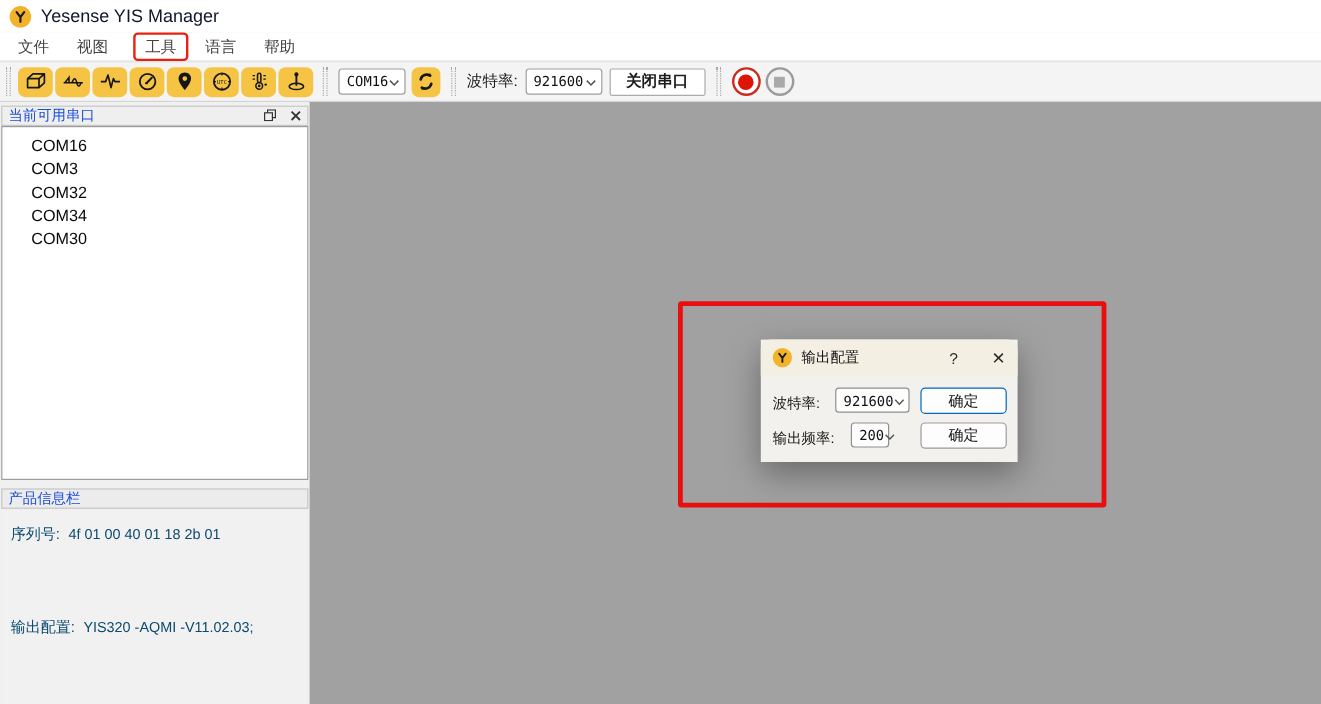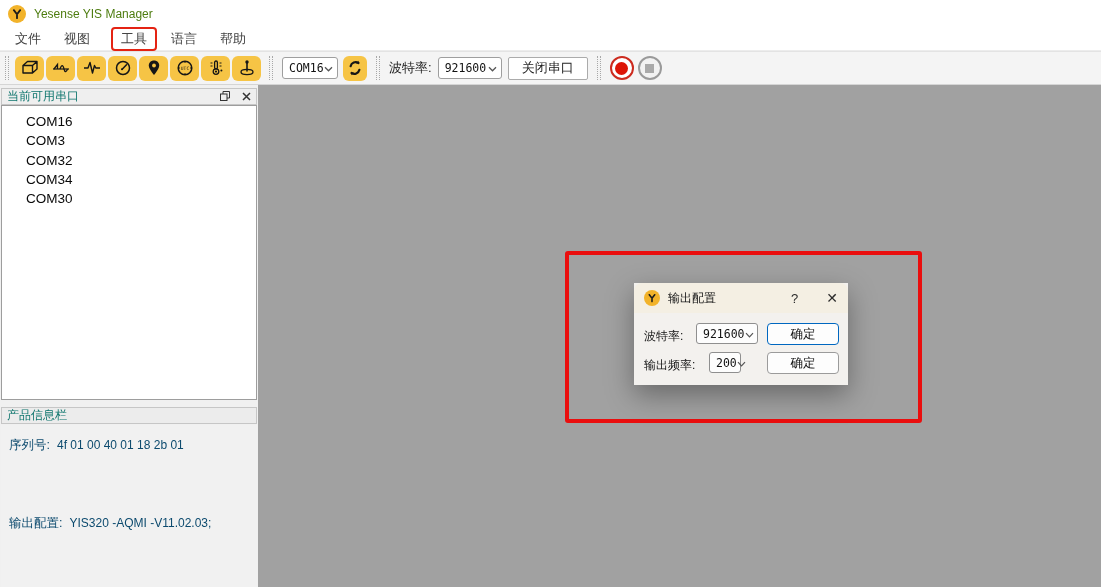--- a/index.html
+++ b/index.html
@@ -4,21 +4,21 @@
 <style>
   * { margin:0; padding:0; box-sizing:border-box; }
   body { font-family:"Liberation Sans", sans-serif; }
   .window { position:relative; width:1101px; height:587px; background:#f0f0f0; overflow:hidden; }
 
   
   .titlebar { position:absolute; left:0; top:0; width:1101px; height:27px; background:#ffffff;
               display:flex; align-items:center; padding-left:8px; }
   .app-logo { width:18px; height:18px; border-radius:50%; background:#f2b32a;
               display:flex; align-items:center; justify-content:center; margin-right:8px; flex:0 0 auto; }
-  .win-title { font-size:12px; color:#4d7c0f; }
+  .win-title { font-size:15px; color:#0f172a; }
 
   
   .menubar { position:absolute; left:0; top:27px; width:1101px; height:24px; background:#ffffff;
              border-bottom:1px solid #ececec; display:flex; align-items:center; padding-left:9px;
              font-size:13px; color:#434343; }
   .menu-item { padding:2px 6px; margin-right:11px; cursor:default;font-family:Liberation Mono, monospace; }
   .menu-item.hl { border:2px solid #e42313; border-radius:4px; padding:1px 8px; margin:0 8px 0 4px; }
 
   
   .toolbar { position:absolute; left:0; top:51px; width:1101px; height:34px; background:#f4f4f4;
@@ -26,32 +26,32 @@
              display:flex; align-items:center; }
   .grip { width:4px; height:24px; border-left:1px dotted #a8a8a8; border-right:1px dotted #a8a8a8; margin:0 5px; }
   .tb-btn { width:29px; height:25px; border-radius:6px; background:#f6c445; display:flex;
             align-items:center; justify-content:center; margin:0 1px; cursor:pointer; }
   .tb-btn svg { display:block; }
   .tb-combo { height:22px; background:#ffffff; border:1px solid #9e9e9e; border-radius:3px;
               display:flex; align-items:center; justify-content:space-between; padding:0 4px 0 6px;
               font-family:"DejaVu Sans Mono", monospace; font-size:11.5px; color:#111; cursor:pointer; }
   .tb-label { font-size:13px; color:#1c1c1c; margin:0 6px 0 4px; }
   .tb-push { height:23px; background:#ffffff; border:1px solid #ababab; border-radius:2px;
-             font-size:13px; color:#1c1c1c; padding:0 13px; display:flex; align-items:center; cursor:pointer; }
+             font-size:13px; color:#1c1c1c; padding:0 13px; display:flex; align-items:center; cursor:pointer;font-weight:bold; }
   .rec-btn { width:24px; height:24px; border-radius:50%; border:2px solid #cc2a1e; background:#fff;
              display:flex; align-items:center; justify-content:center; margin:0 4px; cursor:pointer; }
   .rec-dot { width:13px; height:13px; border-radius:50%; background:#dd1507; }
   .stop-btn { width:24px; height:24px; border-radius:50%; border:2px solid #9a9a9a; background:#f2f2f2;
               display:flex; align-items:center; justify-content:center; cursor:pointer; }
   .stop-sq { width:9px; height:9px; background:#a9a9a9; }
 
   
   .p-header { position:absolute; left:1px; width:256px; height:17px; background:#efefef;
               border:1px solid #c6c6c6; display:flex; align-items:center; padding:0 5px;
-              font-size:12px; color:#0f766e; }
+              font-size:12px; color:#1d4ed8; }
   .ph-icons { margin-left:auto; display:flex; align-items:center; gap:12px; }
   .ports-list { position:absolute; left:1px; top:105px; width:256px; height:295px; background:#ffffff;
                 border:1px solid #9d9d9d; padding:6px 0 0 24px; font-size:13.5px; color:#0a0a0a; }
   .port-item { height:19.3px; display:flex; align-items:center; cursor:default; }
   .info-area { position:absolute; left:1px; top:425px; width:256px; height:162px; background:#f1f1f1; }
   .info-line { position:absolute; left:8px; display:flex; align-items:baseline; font-size:12.5px; color:#0c4a6e; }
   .info-val { font-family:Liberation Sans, sans-serif; font-size:12px; margin-left:7px; white-space:pre; }
 
   
   .main-area { position:absolute; left:258px; top:85px; width:843px; height:502px; background:#a1a1a1; }

